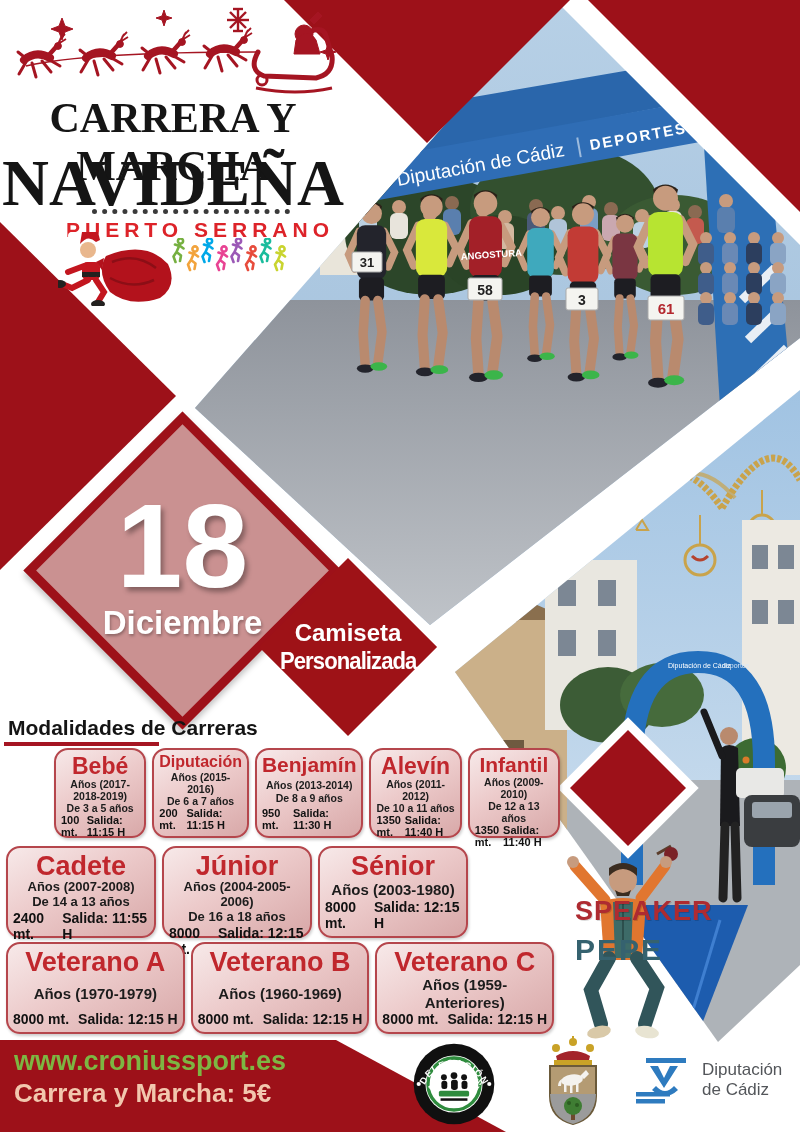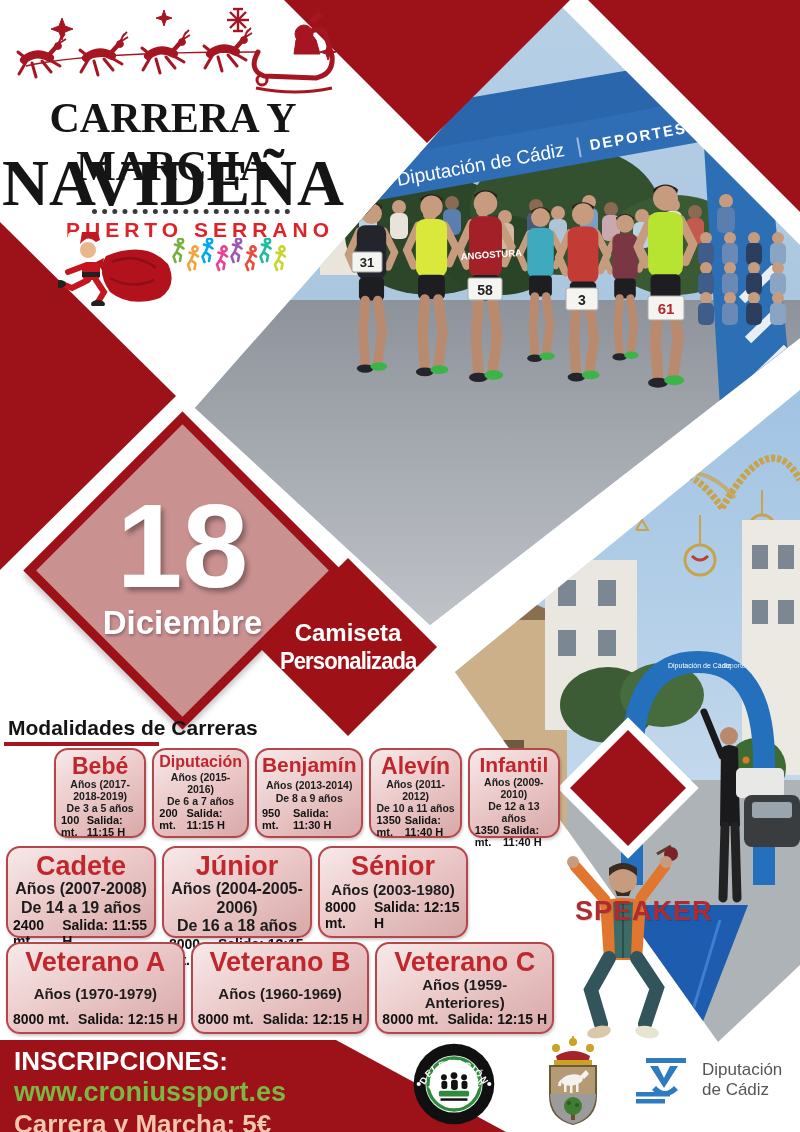--- a/index.html
+++ b/index.html
@@ -57,21 +57,21 @@
   #row3{left:6px;top:942px;width:548px;height:92px;}
   .cat{flex:1;background:linear-gradient(150deg,#f7e9e9 0%,#eccaca 45%,#d8a8a8 100%);
        border:2px solid #b5464c;border-radius:14px;display:flex;flex-direction:column;
        padding:4px 5px 5px 5px;box-shadow:1px 2px 3px rgba(0,0,0,.2);}
   .cat-title{color:#c0272d;font-weight:bold;text-align:center;line-height:1.05;}
   .cat-mid{flex:1;display:flex;flex-direction:column;justify-content:center;text-align:center;
            color:#1c1c1c;font-weight:bold;line-height:1.15;}
   .cat-bottom{display:flex;justify-content:space-between;color:#111;font-weight:bold;}
   #row1 .cat-title{font-size:20px;} #row1 .cat-mid{font-size:10.5px;} #row1 .cat-bottom{font-size:11px;}
   #row2 .cat-title,#row3 .cat-title{font-size:27px;}
-  #row2 .cat-mid,#row3 .cat-mid{font-size:16px;} #row2 .cat-bottom,#row3 .cat-bottom{font-size:14px;}
+  #row2 .cat-mid,#row3 .cat-mid{font-size:13px;} #row2 .cat-bottom,#row3 .cat-bottom{font-size:14px;}
   .no-ages .cat-mid{font-size:15px !important;}
 
   
   #speaker-text{left:575px;top:896px;width:190px;text-align:left;font-weight:bold;}
   #sp1{font-size:27px;color:#ae2b31;letter-spacing:1px;text-shadow:1px 1px 0 rgba(0,0,0,.15);}
   #sp2{font-size:30px;color:#35626f;margin-top:6px;letter-spacing:2px;}
   #sp3{font-size:30px;color:#35626f;margin-top:4px;letter-spacing:2px;}
 
   
   #bar-text{left:14px;top:1046px;font-weight:bold;line-height:1.18;}
@@ -579,21 +579,21 @@
           <span>1350 mt.</span>
           <span>Salida: 11:40 H</span>
         </div>
       </div>
     </div>
   <div class="cat-row" id="row2">
       <div class="cat">
         <div class="cat-title">Cadete</div>
         <div class="cat-mid">
           <div>Años (2007-2008)</div>
-          <div>De 14 a 19 años</div>
+          <div>De 14 a 13 años</div>
         </div>
         <div class="cat-bottom">
           <span>2400 mt.</span>
           <span>Salida: 11:55 H</span>
         </div>
       </div>
       <div class="cat">
         <div class="cat-title">Júnior</div>
         <div class="cat-mid">
           <div>Años (2004-2005-2006)</div>
@@ -661,25 +661,25 @@
     <path d="M55,62 q23,-8 46,0 l-4,58 -38,0 Z" fill="#e1762f"></path>
     <polygon points="68,62 88,62 86,118 70,118" fill="#3d6b68"></polygon>
     <line x1="78" y1="62" x2="78" y2="118" stroke="#2c4f4d" stroke-width="2"></line>
     <path d="M64,118 L46,150 L56,184" stroke="#31555a" stroke-width="14" fill="none" stroke-linecap="round"></path>
     <path d="M92,118 L112,148 L100,184" stroke="#31555a" stroke-width="14" fill="none" stroke-linecap="round"></path>
     <ellipse cx="54" cy="192" rx="12" ry="6" fill="#d9c9a8" transform="rotate(-12 54 192)"></ellipse>
     <ellipse cx="102" cy="192" rx="12" ry="6" fill="#e8e4d2" transform="rotate(10 102 192)"></ellipse>
   </svg>
   <div class="abs" id="speaker-text">
     <div id="sp1">SPEAKER</div>
+    <div id="sp2">PEPE</div>
   </div>
 
   <div class="shape red" id="bottom-bar"></div>
   <div class="abs" id="bar-text">
-    <div id="ins-h">INSCRIPCIONES:</div>
     <div id="ins-url">www.croniussport.es</div>
     <div id="ins-price">Carrera y Marcha: 5€</div>
   </div>
 
   <svg class="abs" style="left:412px;top:1042px" width="84" height="84" viewBox="0 0 100 100">
     <defs>
       <path id="arcT" d="M13,58 A38,38 0 0 1 87,58"></path>
       <path id="arcB" d="M16,46 A36,36 0 0 0 84,46"></path>
     </defs>
     <circle cx="50" cy="50" r="48" fill="#101010"></circle>

